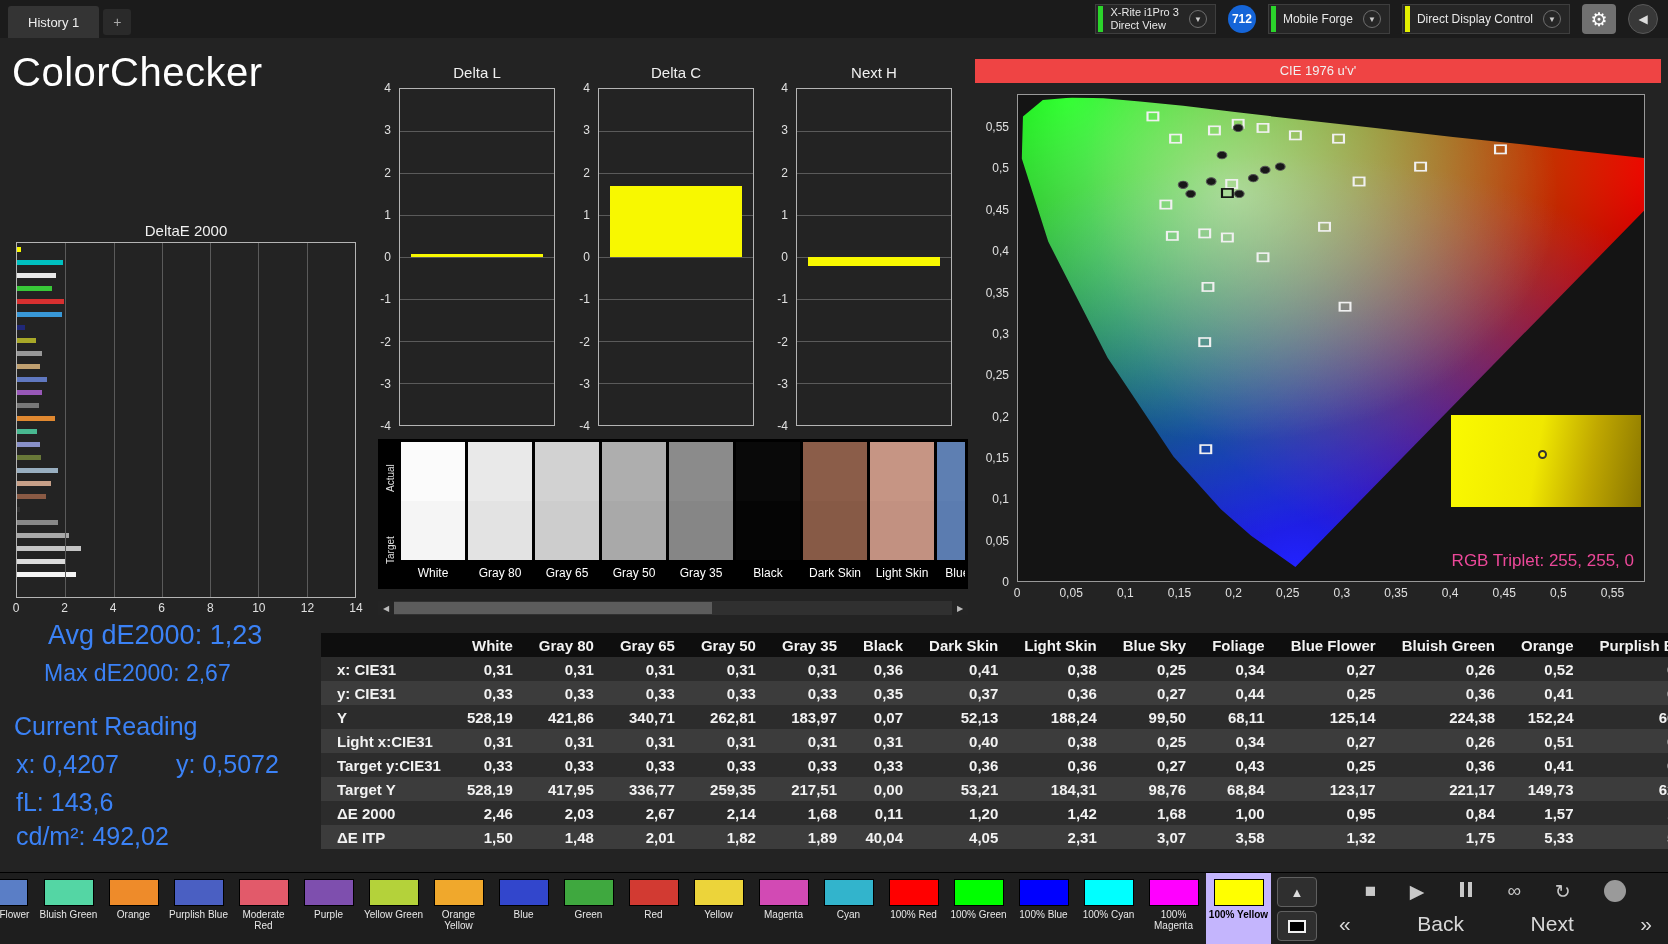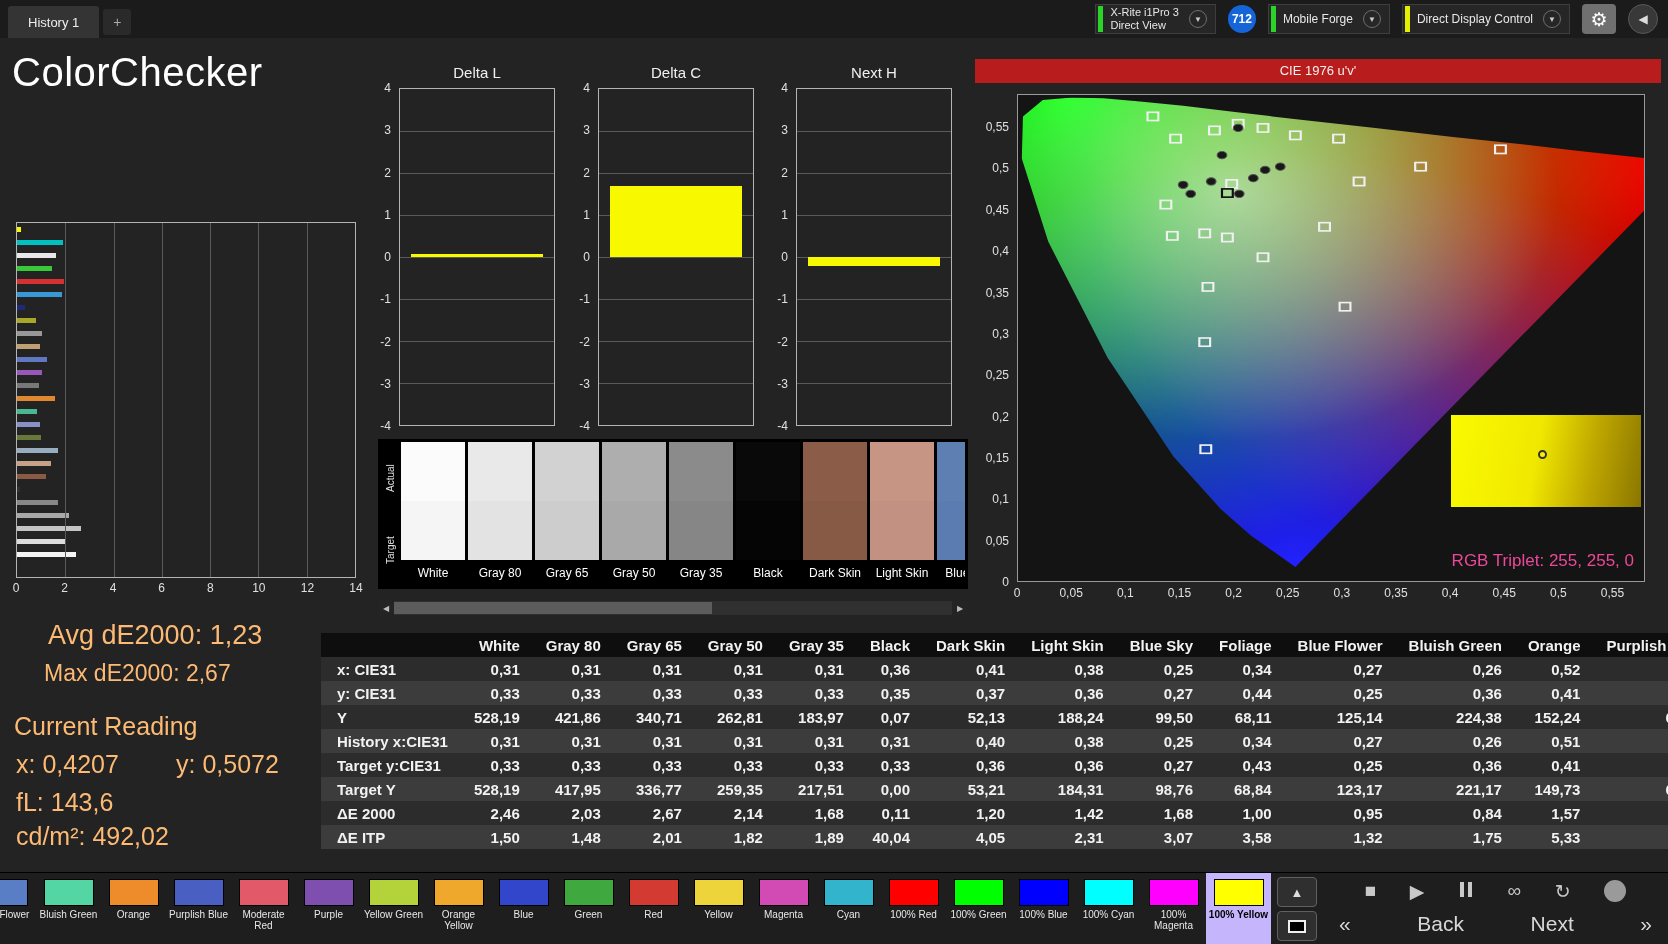--- a/index.html
+++ b/index.html
@@ -51,42 +51,42 @@
   .sw-cell{flex:0 0 64px;display:flex;flex-direction:column}
   .sw-actual,.sw-target{height:59px}
   .sw-label{height:24px;font-size:12px;color:#fff;text-align:center;padding-top:6px;white-space:nowrap}
 
   #strip-scrollbar{position:absolute;left:378px;top:601px;width:590px;height:14px;background:#242424;display:flex;align-items:center}
   .sb-arrow{width:16px;font-size:8px;color:#bbb;text-align:center;cursor:pointer}
   .sb-track{flex:1;height:100%;background:#303030;position:relative}
   .sb-thumb{position:absolute;left:0;top:1px;bottom:1px;width:57%;background:#5c5c5c}
 
   
-  .stat{position:absolute;color:#fdba74}
+  .stat{position:absolute;color:#3b82f6}
   #stat-avg{left:48px;top:620px;font-size:27px}
   #stat-max{left:44px;top:660px;font-size:23px}
   #stat-cr{left:14px;top:712px;font-size:25px}
   #stat-x{left:16px;top:750px;font-size:25px}
   #stat-y{left:176px;top:750px;font-size:25px}
   #stat-fl{left:16px;top:788px;font-size:25px}
   #stat-cd{left:16px;top:822px;font-size:25px}
 
   
   #table-wrap{position:absolute;left:321px;top:633px;width:1347px;height:220px;overflow:hidden}
   #data-table{border-collapse:collapse;font-size:15px;font-weight:bold;color:#f2f2f2;white-space:nowrap}
   #data-table th,#data-table td{padding:2.5px 13px;height:24px}
   #data-table thead th{background:#0e0e0e;text-align:right}
   #data-table tbody th{text-align:left;padding-left:16px}
   #data-table tbody td{text-align:right}
   #data-table tbody tr:nth-child(odd){background:#2c2c2c}
   #data-table tbody tr:nth-child(even){background:#3c3c3c}
 
   
   #cie-panel{position:absolute;left:975px;top:59px;width:686px;height:558px}
-  #cie-header{height:24px;background:#b91c1c;font-size:13px;line-height:24px;text-align:center;color:#f0f0f0}
+  #cie-header{height:24px;background:#ef4444;font-size:13px;line-height:24px;text-align:center;color:#f0f0f0}
   #cie-ylabels{position:absolute;left:0;top:35px;width:38px;height:488px}
   .cie-ylab{position:absolute;right:4px;transform:translateY(50%);font-size:12px;color:#e0e0e0}
   #cie-plot{position:absolute;left:42px;top:35px;width:628px;height:488px;border:1px solid #999;background:#141414;overflow:hidden}
   #cie-svg{position:absolute;left:0;top:0;width:100%;height:100%}
   #cie-xlabels{position:absolute;left:42px;top:527px;width:628px;height:18px}
   .cie-xlab{position:absolute;transform:translateX(-50%);font-size:12px;color:#e0e0e0}
   .cie-target{fill:none;stroke:#f0f0f0;stroke-width:2}
   .cie-target.dark{stroke:#101010}
   .cie-measured{fill:#181818;stroke:#555;stroke-width:1}
   #cie-inset{position:absolute;right:3px;bottom:74px;width:190px;height:92px;background:linear-gradient(100deg,#fafa00 0%,#f0e800 45%,#c0a800 72%,#8a7600 100%)}
@@ -146,20 +146,21 @@
       </button>
     <button class="collapse-btn">
         <span>◀</span>
       </button>
   </div>
 </header>
 
 <h1 id="page-title">ColorChecker</h1>
 
 <div id="deltae-chart">
+  <div class="de-title">DeltaE 2000</div>
   <div class="de-plot">
     <div class="de-bars">
         <div class="de-bar" style="width: 1.07143%; background: rgb(248, 248, 0);"></div>
         <div class="de-bar" style="width: 13.5714%; background: rgb(0, 192, 192);"></div>
         <div class="de-bar" style="width: 11.4286%; background: rgb(232, 232, 232);"></div>
         <div class="de-bar" style="width: 10.3571%; background: rgb(56, 200, 56);"></div>
         <div class="de-bar" style="width: 13.9286%; background: rgb(216, 48, 48);"></div>
         <div class="de-bar" style="width: 13.2143%; background: rgb(56, 152, 216);"></div>
         <div class="de-bar" style="width: 2.5%; background: rgb(32, 40, 120);"></div>
         <div class="de-bar" style="width: 5.71429%; background: rgb(168, 168, 40);"></div>
@@ -416,21 +417,21 @@
           <td>52,13</td>
           <td>188,24</td>
           <td>99,50</td>
           <td>68,11</td>
           <td>125,14</td>
           <td>224,38</td>
           <td>152,24</td>
           <td>60,40</td>
         </tr>
         <tr>
-          <th>History x:CIE31</th>
+          <th>Light x:CIE31</th>
           <td>0,31</td>
           <td>0,31</td>
           <td>0,31</td>
           <td>0,31</td>
           <td>0,31</td>
           <td>0,31</td>
           <td>0,40</td>
           <td>0,38</td>
           <td>0,25</td>
           <td>0,34</td>

